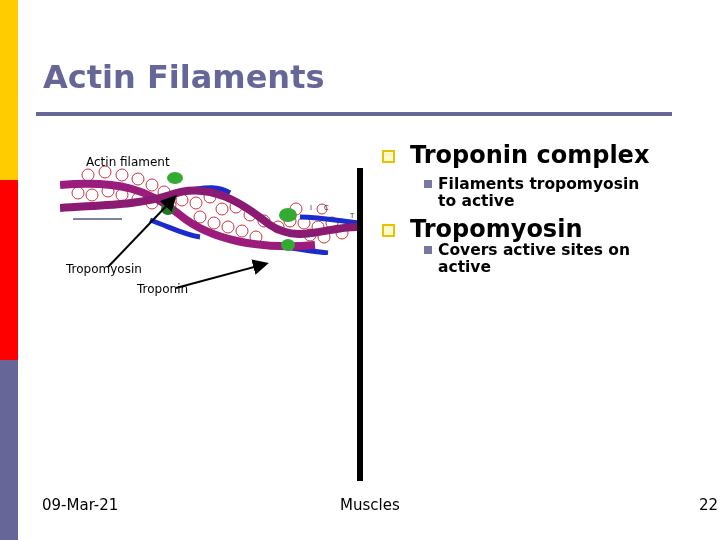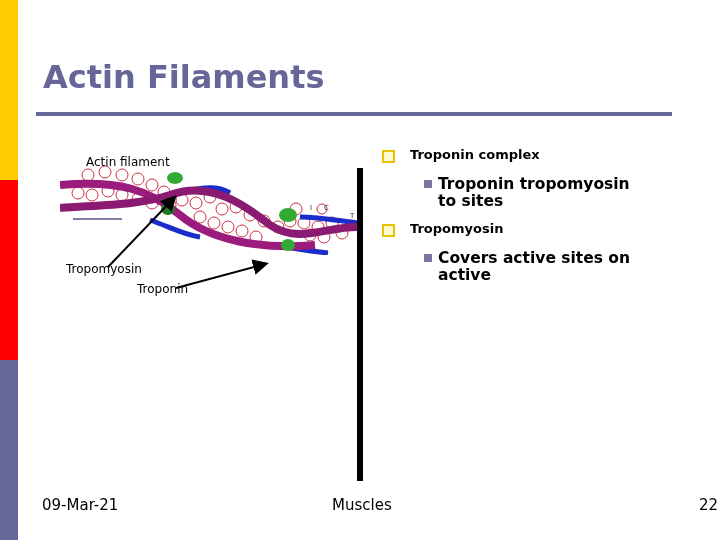--- a/index.html
+++ b/index.html
@@ -31,21 +31,21 @@
 
     .divider-bar {
       position: absolute; left: 357px; top: 168px; width: 6px; height: 313px;
       background: #000;
     }
 
     .bullet-list { position: absolute; left: 380px; top: 142px; width: 320px; }
     .bullet {
       position: relative; padding-left: 30px;
       font-family: "DejaVu Sans", sans-serif; font-weight: bold;
-      font-size: 13px; color: #000; line-height: 26px;
+      font-size: 24px; color: #000; line-height: 26px;
     }
     .bullet-marker {
       position: absolute; left: 2px; top: 8px; width: 9px; height: 9px;
       border: 2px solid #e6c200; background: #fff9d0;
     }
     .sub-bullet {
       position: relative; padding-left: 58px;
       font-family: "DejaVu Sans", sans-serif; font-weight: bold;
       font-size: 15.5px; color: #000; line-height: 17px;
     }
@@ -146,29 +146,29 @@
 
 <div class="divider-bar"></div>
 
 <div class="bullet-list">
   <div class="bullet">
     <span class="bullet-marker"></span>
     <span>Troponin complex</span>
   </div>
   <div class="sub-bullet" style="margin-top:8px;">
     <span class="sub-marker"></span>
-    <span>Troponin tropomyosin</span><br>
-    <span>to sites</span>
+    <span>Filaments tropomyosin</span><br>
+    <span>to active</span>
   </div>
   <div class="bullet" style="margin-top:6px;">
     <span class="bullet-marker"></span>
     <span>Tropomyosin</span>
   </div>
-  <div class="sub-bullet" style="margin-top:8px;">
+  <div class="sub-bullet" style="">
     <span class="sub-marker"></span>
     <span>Covers active sites on</span><br>
     <span>active</span>
   </div>
 </div>
 
 <div class="footer" style="left:42px;">09-Mar-21</div>
-<div class="footer" style="left:332px;">Muscles</div>
+<div class="footer" style="left:340px;">Muscles</div>
 <div class="footer" style="left:665px;margin-left:34px;">22</div>
 
 </body></html>

